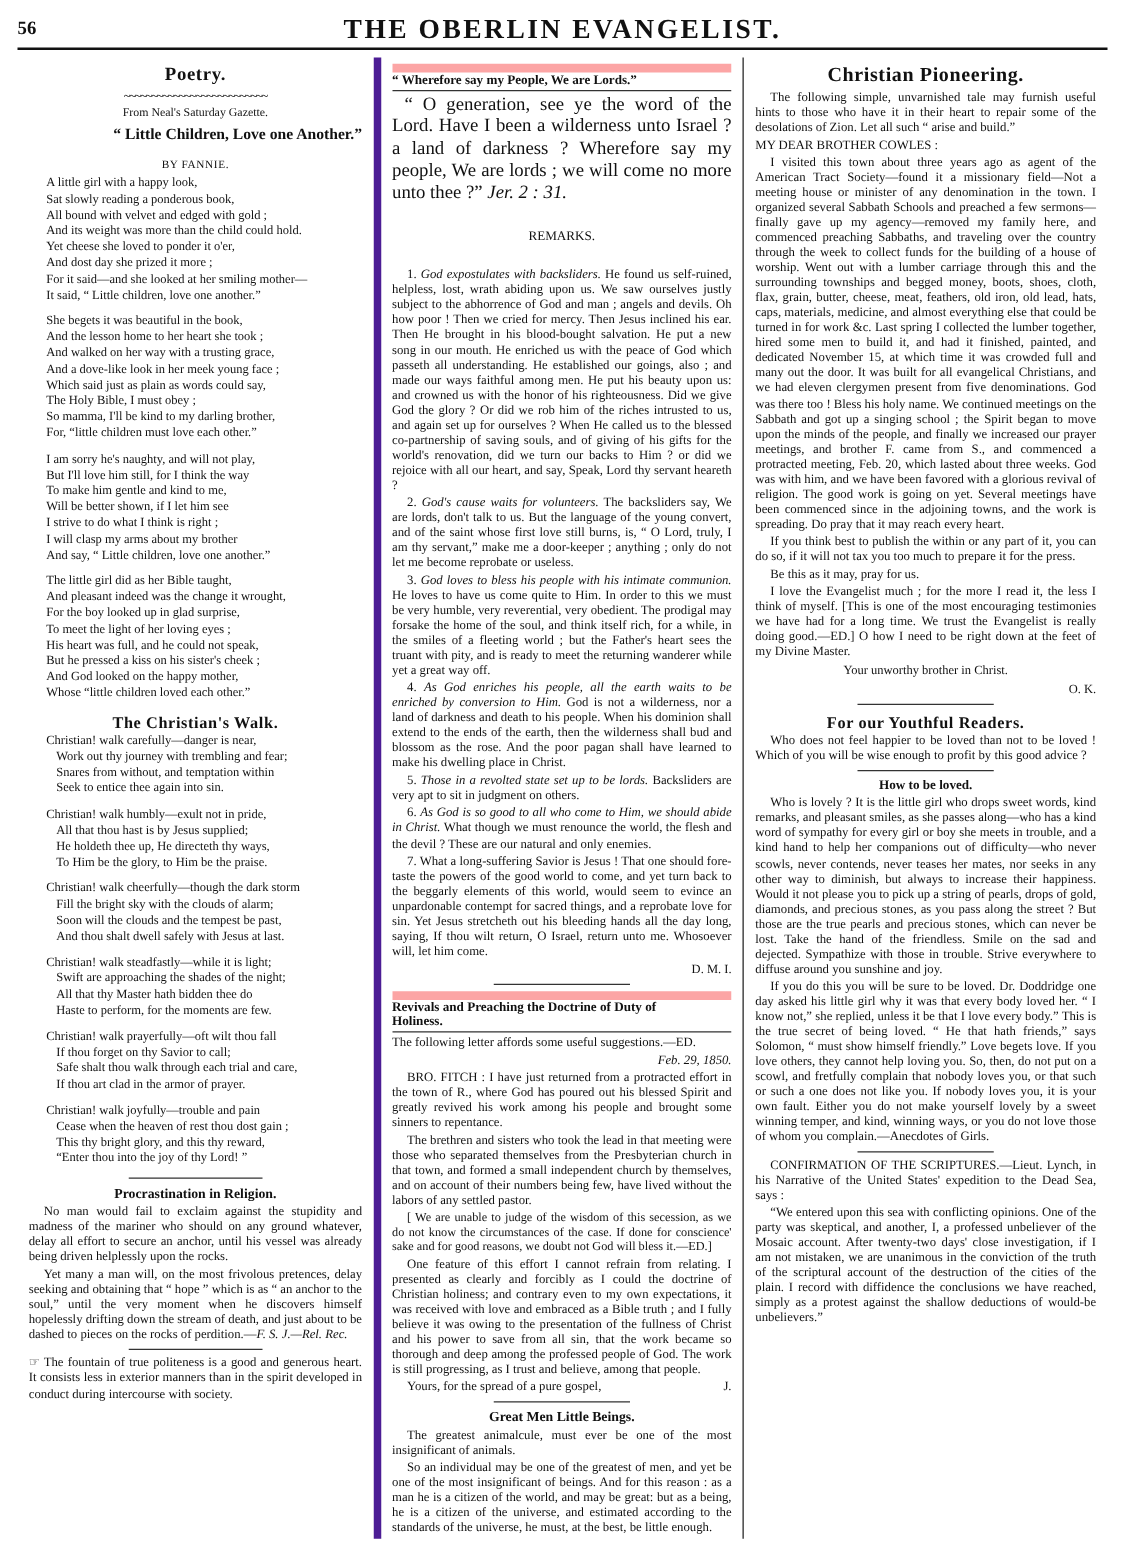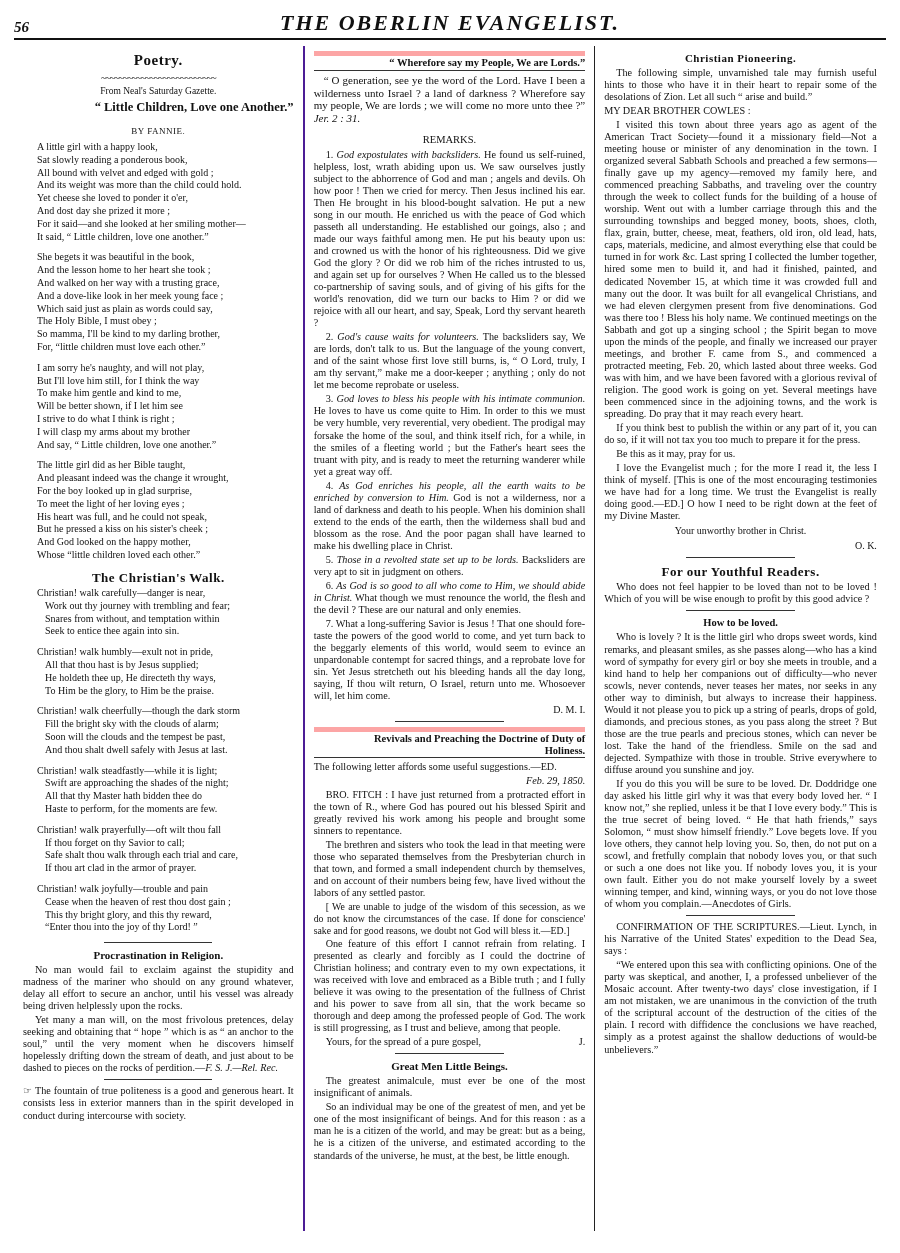--- a/index.html
+++ b/index.html
@@ -18,25 +18,24 @@
   .page {
     position: relative;
     width: 900px;
     height: 1253px;
     box-sizing: border-box;
     padding: 10px 14px 8px 14px;
   }
   
   .masthead {
     display: flex;
-    align-items: flex-end;
+    align-items: center;
     border-bottom: 2px solid #111;
     padding-bottom: 2px;
     margin-bottom: 6px;
-    font-style: italic;
   }
   .folio {
     font-size: 15px;
     font-weight: bold;
     width: 60px;
     font-family: "Liberation Serif", serif;
   }
   .paper-title {
     flex: 1;
     text-align: center;
@@ -53,21 +52,21 @@
     height: 1185px;
   }
   .col {
     width: 33.33%;
     box-sizing: border-box;
     padding: 0 9px;
     font-size: 10.2px;
     line-height: 1.18;
     text-align: justify;
   }
-  .col.c1 { border-right: 2px solid #4c1d95; }
+  .col.c1 { border-right: 6px solid #4c1d95; }
   .col.c2 { border-right: 1px solid #222; }
 
   
   .sec-head {
     text-align: center;
     font-weight: bold;
     font-size: 14px;
     margin: 6px 0 2px 0;
     letter-spacing: .5px;
   }
@@ -141,38 +140,38 @@
   .smallcaps {
     font-variant: small-caps;
   }
   .pointer {
     display: inline-block;
     transform: scaleX(1);
     margin-right: 3px;
     font-size: 10px;
   }
   .banner {
-    text-align: right;
+    text-align: left;
     font-weight: bold;
     font-size: 10.5px;
-    border-top: 5px solid #fca5a5;
+    border-top: 7px solid #fca5a5;
     border-bottom: 1px solid #333;
     padding: 1px 0;
     margin: 5px 0 3px 0;
     line-height: 1.1;
   }
   .quote-head {
     text-align: center;
     font-weight: bold;
     font-size: 10.5px;
-    margin: 3px 0 2px 0;
+    margin: 3px 0 18px 0;
   }
   .epigraph {
-    font-size: 11px;
-    margin: 0 0 9px 0;
+    font-size: 15px;
+    margin: 0 0 20px 0;
     text-indent: 10px;
   }
   .epigraph .ref { font-style: italic; }
   .bracket { font-size: 9.8px; }
   em, .it { font-style: italic; }
   .wavy {
     text-align: center;
     letter-spacing: -1px;
     font-size: 10px;
     margin: 0 0 3px 0;
@@ -330,21 +329,21 @@
       <hr class="hr-short" style="clear:both;">
 
       <div class="sec-head small">Great Men Little Beings.</div>
       <p class="para">The greatest animalcule, must ever be one of the most insignificant of animals.</p>
       <p class="para">So an individual may be one of the greatest of men, and yet be one of the most insignificant of beings.  And for this reason : as a man he is a citizen of the world, and may be great: but as a being,  he is a citizen of the universe, and estimated according to the standards of the universe, he must, at the best, be little enough.</p>
 
     </div>
 
     <div class="col c3">
 
-      <div class="sec-head" style="font-size:11px;">Christian Pioneering.</div>
+      <div class="sec-head" style="font-size:16px;">Christian Pioneering.</div>
       <p class="para">The following simple, unvarnished tale may furnish useful hints to those who have it  in their heart to repair some of the desolations of Zion.   Let all such “ arise and build.”</p>
       <p class="para noind salut"><span class="smallcaps">MY DEAR BROTHER COWLES :</span></p>
       <p class="para">I visited this town about three years ago as agent of the  American Tract Society—found it a missionary field—Not a meeting house or minister of any denomination in the town.  I organized several Sabbath Schools and preached a few sermons—finally gave up my agency—removed my family here, and commenced preaching Sabbaths, and traveling over the country through the week to collect funds for the building of a house of worship.  Went out with a lumber carriage through this and the surrounding townships and begged money, boots, shoes, cloth, flax, grain, butter, cheese, meat, feathers, old iron, old lead, hats, caps, materials, medicine, and almost everything else that could be turned in for work &amp;c.  Last spring I collected the lumber together, hired some men to build it, and had it finished, painted, and dedicated November 15, at which time it was crowded full and many out the door.  It was built for all evangelical Christians, and we had eleven clergymen present from five denominations.  God was there too !  Bless his holy name.  We continued meetings on the Sabbath and got up a singing school ; the Spirit began to move upon the minds of the people, and finally we increased our prayer meetings, and brother  F. came from S., and commenced a protracted meeting, Feb. 20, which lasted about three weeks.  God was with him, and we have been favored with a glorious revival of religion.  The good work is going on yet.  Several meetings have been commenced since in the adjoining towns, and the work is spreading.  Do pray that it may reach every heart.</p>
       <p class="para">If you think best to publish the within or  any  part of it, you can do so, if it will not tax you too much to prepare it for the press.</p>
       <p class="para">Be this as it may, pray for us.</p>
       <p class="para">I love the Evangelist much ; for the more I read it, the less I think of myself.  [This is one of the most encouraging testimonies we have had for a long time.  We trust the Evangelist is really doing good.—ED.]  O how I need to be right down at the feet of my Divine Master.</p>
       <div class="sig-center">Your unworthy brother in Christ.</div>
       <div class="sig-right">O. K.</div>
 
       <hr class="hr-short">

